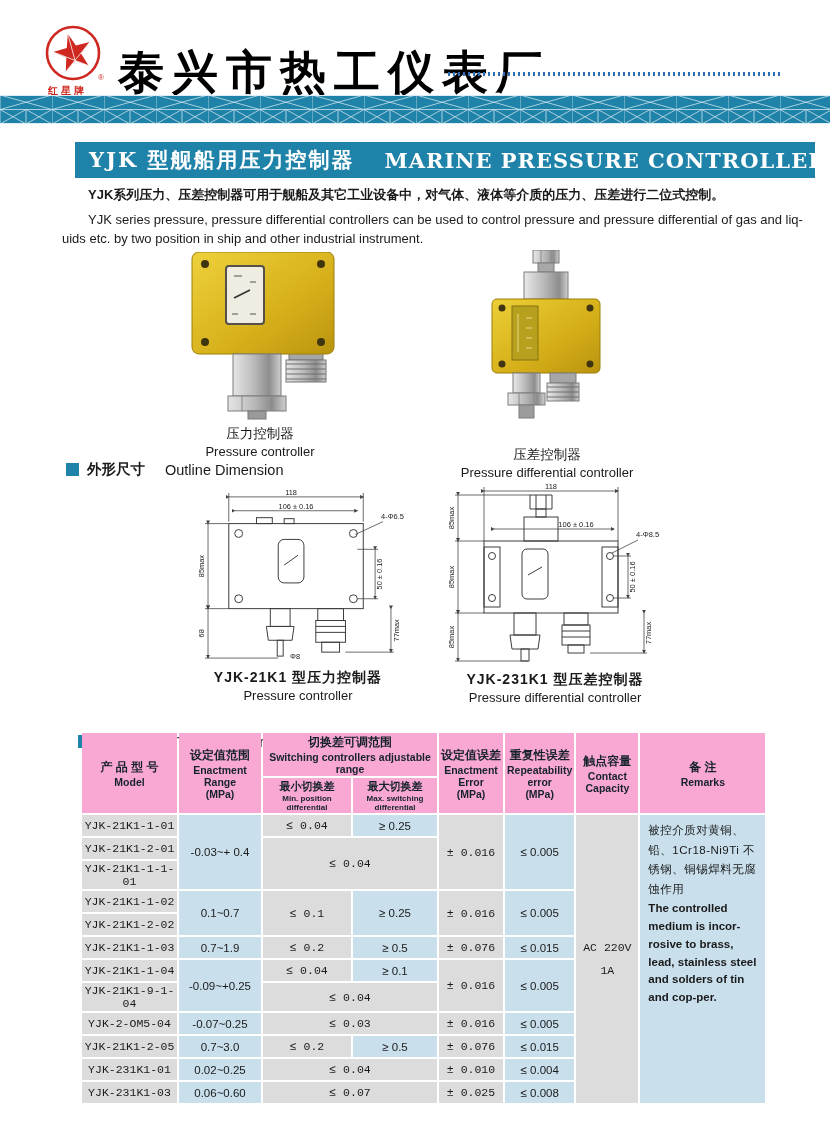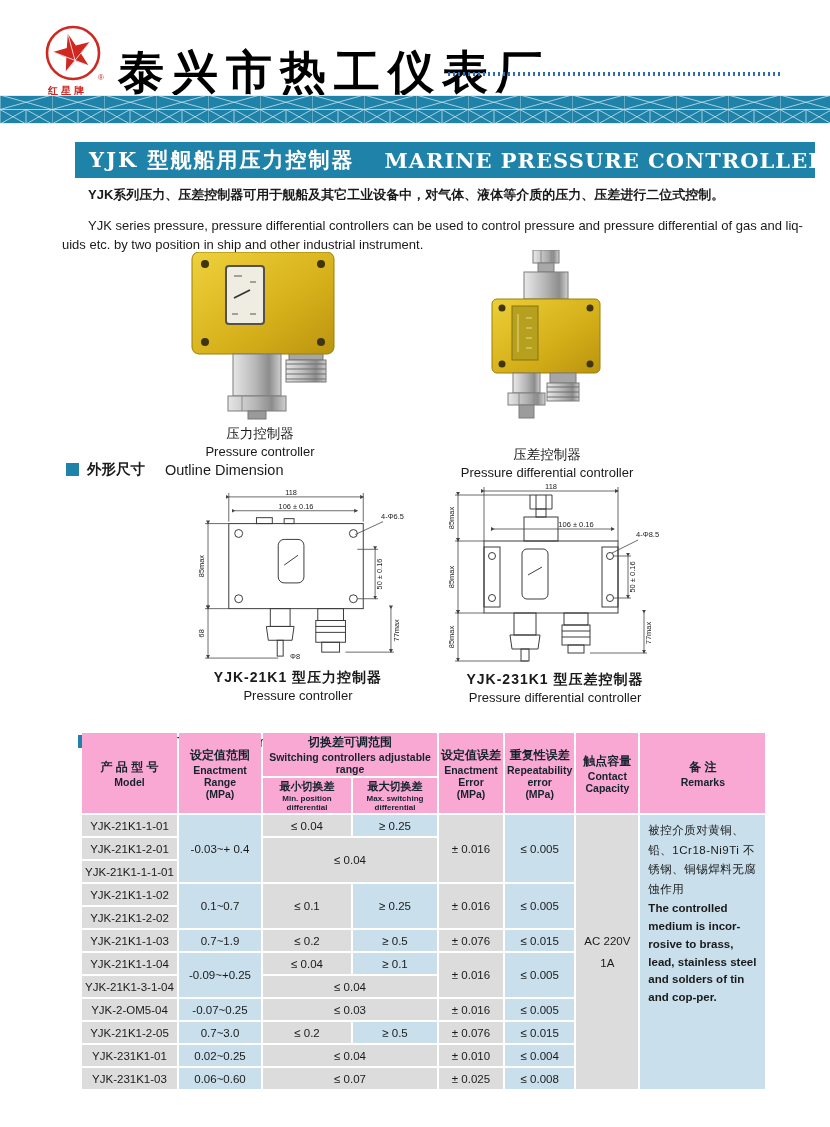--- a/index.html
+++ b/index.html
@@ -12,41 +12,41 @@
   .brand{font-size:10px;color:#cf2820;font-weight:bold;letter-spacing:3px;}
   .dotline{height:4px;background:repeating-linear-gradient(90deg,#2e6cb5 0 2px,transparent 2px 5px);}
 
   
   .titlebar{left:75px;top:142px;width:740px;height:36px;background:#1f82a8;display:flex;align-items:center;}
   .title-cn{font-family:"DejaVu Serif","Liberation Serif",serif;font-weight:bold;color:#fff;font-size:21px;letter-spacing:2px;padding-left:14px;white-space:nowrap;}
   .title-en{font-family:"DejaVu Serif","Liberation Serif",serif;font-weight:bold;color:#fff;font-size:21px;letter-spacing:1px;margin-left:30px;white-space:nowrap;}
 
   
   .intro{left:62px;top:186px;width:748px;font-size:13px;line-height:1.45;}
-  .intro .cn{font-weight:600;text-indent:2em;margin-bottom:12px;}
+  .intro .cn{font-weight:600;text-indent:2em;margin-bottom:6px;}
   .intro .en1{text-indent:2em;}
 
   
   .sect{display:flex;align-items:center;}
   .sect .bullet{width:13px;height:13px;background:#1f82a8;margin-right:8px;}
   .sect .cn{font-size:14.5px;font-weight:bold;}
   .sect .en{font-size:14.5px;margin-left:20px;}
 
   .caption{text-align:center;line-height:1.35;}
   .caption .cn{font-size:13.5px;}
   .caption .en{font-size:13px;}
   .dcaption .cn{font-size:14px;font-weight:bold;letter-spacing:1px;}
   .dcaption .en{font-size:13px;}
 
   
   table.params{border-collapse:separate;border-spacing:2px;table-layout:fixed;}
   table.params th,table.params td{text-align:center;vertical-align:middle;padding:1px 2px;}
   table.params th{background:#f9a8d4;color:#15222b;font-weight:bold;}
   table.params td{font-size:11.5px;height:19px;}
-  td.g{background:#dcdcdc;}
+  td.g{background:#dcdcdc;font-family:Liberation Mono, monospace;}
   td.b{background:#c9dfec;}
   .h-cn{font-size:12px;}
   .h-en{font-size:10.5px;font-weight:600;}
   .h-sm-cn{font-size:11px;}
   .h-sm-en{font-size:8px;font-weight:600;}
   .remarks-cell{text-align:left !important;padding:6px 8px !important;vertical-align:top !important;}
   .remarks-cell .cn{font-size:11.5px;line-height:1.7;letter-spacing:0.5px;margin-bottom:1px;}
   .remarks-cell .en{font-size:11.5px;line-height:1.55;font-weight:600;}
   .contact-cell .l1{margin-bottom:10px;}
   .dim{font-size:7.5px;fill:#222;font-family:"Liberation Sans",sans-serif;}
@@ -478,21 +478,21 @@
       </tr>
       <tr>
         <td class="g">YJK-21K1-1-04</td>
         <td class="b" rowspan="2">-0.09~+0.25</td>
         <td class="g">≤ 0.04</td>
         <td class="b">≥ 0.1</td>
         <td class="g" rowspan="2">± 0.016</td>
         <td class="b" rowspan="2">≤ 0.005</td>
       </tr>
       <tr>
-        <td class="g">YJK-21K1-3-1-04</td>
+        <td class="g">YJK-21K1-9-1-04</td>
         <td class="g" colspan="2">≤ 0.04</td>
       </tr>
       <tr>
         <td class="g">YJK-2-OM5-04</td>
         <td class="b">-0.07~0.25</td>
         <td class="g" colspan="2">≤ 0.03</td>
         <td class="g">± 0.016</td>
         <td class="b">≤ 0.005</td>
       </tr>
       <tr>

